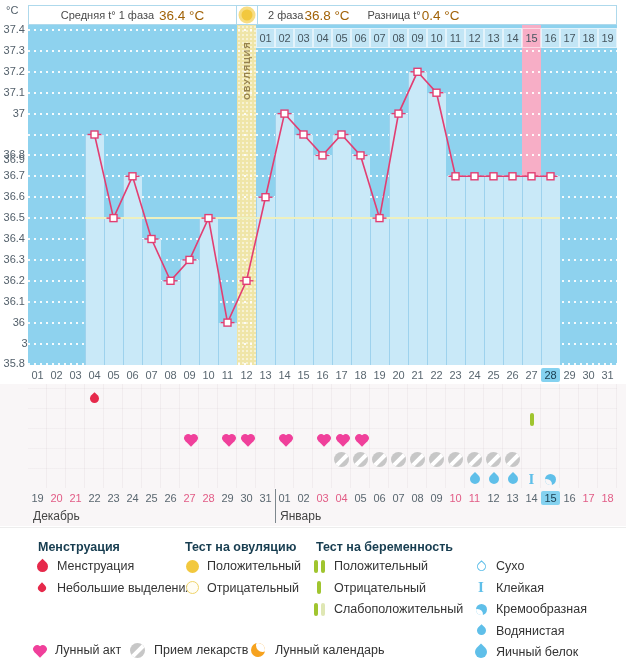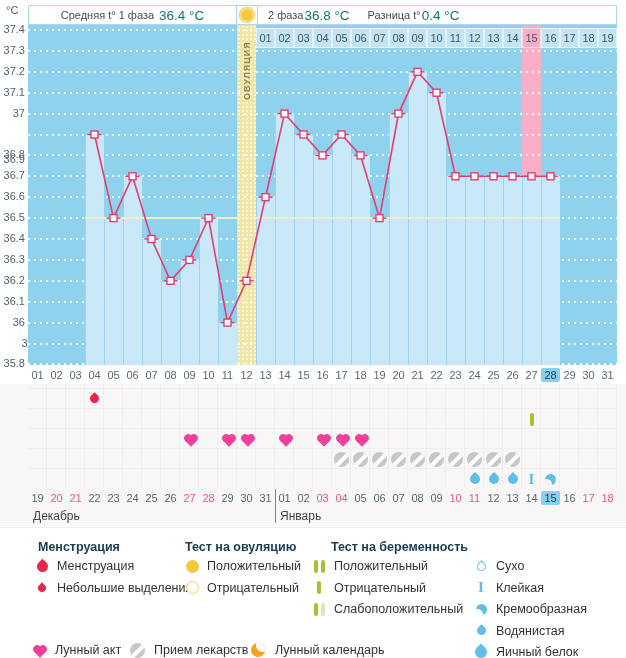--- a/index.html
+++ b/index.html
@@ -10,21 +10,21 @@
   .unit{position:absolute;left:6px;top:4px;font-size:11px;color:#53606b;}
   .hdr{position:absolute;left:28px;top:5px;width:589px;height:20px;background:#fff;
        border:1px solid #aed9ec;box-sizing:border-box;display:flex;}
   .hdr-left{width:207px;border-right:1px solid #aed9ec;display:flex;align-items:center;
             justify-content:center;gap:5px;font-size:11px;color:#4a4a4a;}
   .hdr-mid{width:20px;border-right:1px solid #aed9ec;position:relative;}
   .hdr-circle{position:absolute;left:50%;top:50%;transform:translate(-50%,-50%);
               width:11px;height:11px;border-radius:50%;
               background:var(--ovulation-yellow,#f2c83e);border:3px solid #f7dd83;}
   .hdr-right{flex:1;display:flex;align-items:center;gap:1px;font-size:11px;color:#4a4a4a;padding-left:10px;}
-  .big{font-size:13.5px;color:#0f766e;}
+  .big{font-size:13.5px;color:#a16207;}
   .hgap{width:16px;}
 
   
   .ytick{position:absolute;left:0;width:25px;text-align:right;font-size:11px;color:#53606b;}
   .plot{position:absolute;left:28px;top:25px;width:589px;height:340px;
         background:var(--chart-bg,#8ed2ee);overflow:hidden;}
   .gridline{position:absolute;left:0;width:100%;height:2px;
     background-image:repeating-linear-gradient(90deg,rgba(255,255,255,.9) 0 2px,transparent 2px 6px);}
   .ovu-col{position:absolute;top:0;width:19px;height:340px;background:var(--ovulation-band,#efe5a7);
     background-image:radial-gradient(rgba(255,255,255,.5) 1px,transparent 1.6px);background-size:4px 4px;}
@@ -52,21 +52,21 @@
   .rows-grid{position:absolute;left:28px;top:384px;width:589px;height:104px;
     background-image:repeating-linear-gradient(90deg,transparent 0 18px,rgba(170,150,160,.10) 18px 19px),
                      repeating-linear-gradient(0deg,transparent 0 19px,rgba(170,150,160,.08) 19px 20px);}
   .cellw{position:absolute;width:19px;height:20px;display:flex;align-items:center;justify-content:center;}
   .month-divider{position:absolute;width:1px;background:#7d878d;}
   .month-label{position:absolute;top:509px;font-size:12px;color:#444;}
 
   
   .legend-sep{position:absolute;left:0;top:527px;width:626px;height:1px;background:#ededed;}
   .lgroup-title{position:absolute;top:540px;font-size:12.5px;font-weight:bold;color:#173d50;}
-  .lt1{left:38px;} .lt2{left:185px;} .lt3{left:331px;} .lt4{left:471px;}
+  .lt1{left:38px;} .lt2{left:185px;} .lt3{left:316px;} .lt4{left:471px;}
   .litem{position:absolute;display:flex;align-items:center;gap:6px;font-size:12.5px;color:#333;height:16px;}
   .iw{width:18px;display:flex;justify-content:center;align-items:center;}
   .bitem{position:absolute;top:642px;display:flex;align-items:center;gap:8px;font-size:12.5px;color:#333;height:16px;}
 
   
   .dropshape{display:inline-block;border-radius:0 50% 50% 50%;transform:rotate(45deg);
              background:var(--cervical-blue,#5fbfe9);}
   .dropshape.red{background:var(--menstruation-red,#e6294b);}
   .dropshape.outline{border:1.5px solid var(--cervical-blue,#5fbfe9);background:transparent;box-sizing:border-box;}
   .heart{position:relative;width:8px;height:8px;background:var(--heart-pink,#f0409b);

